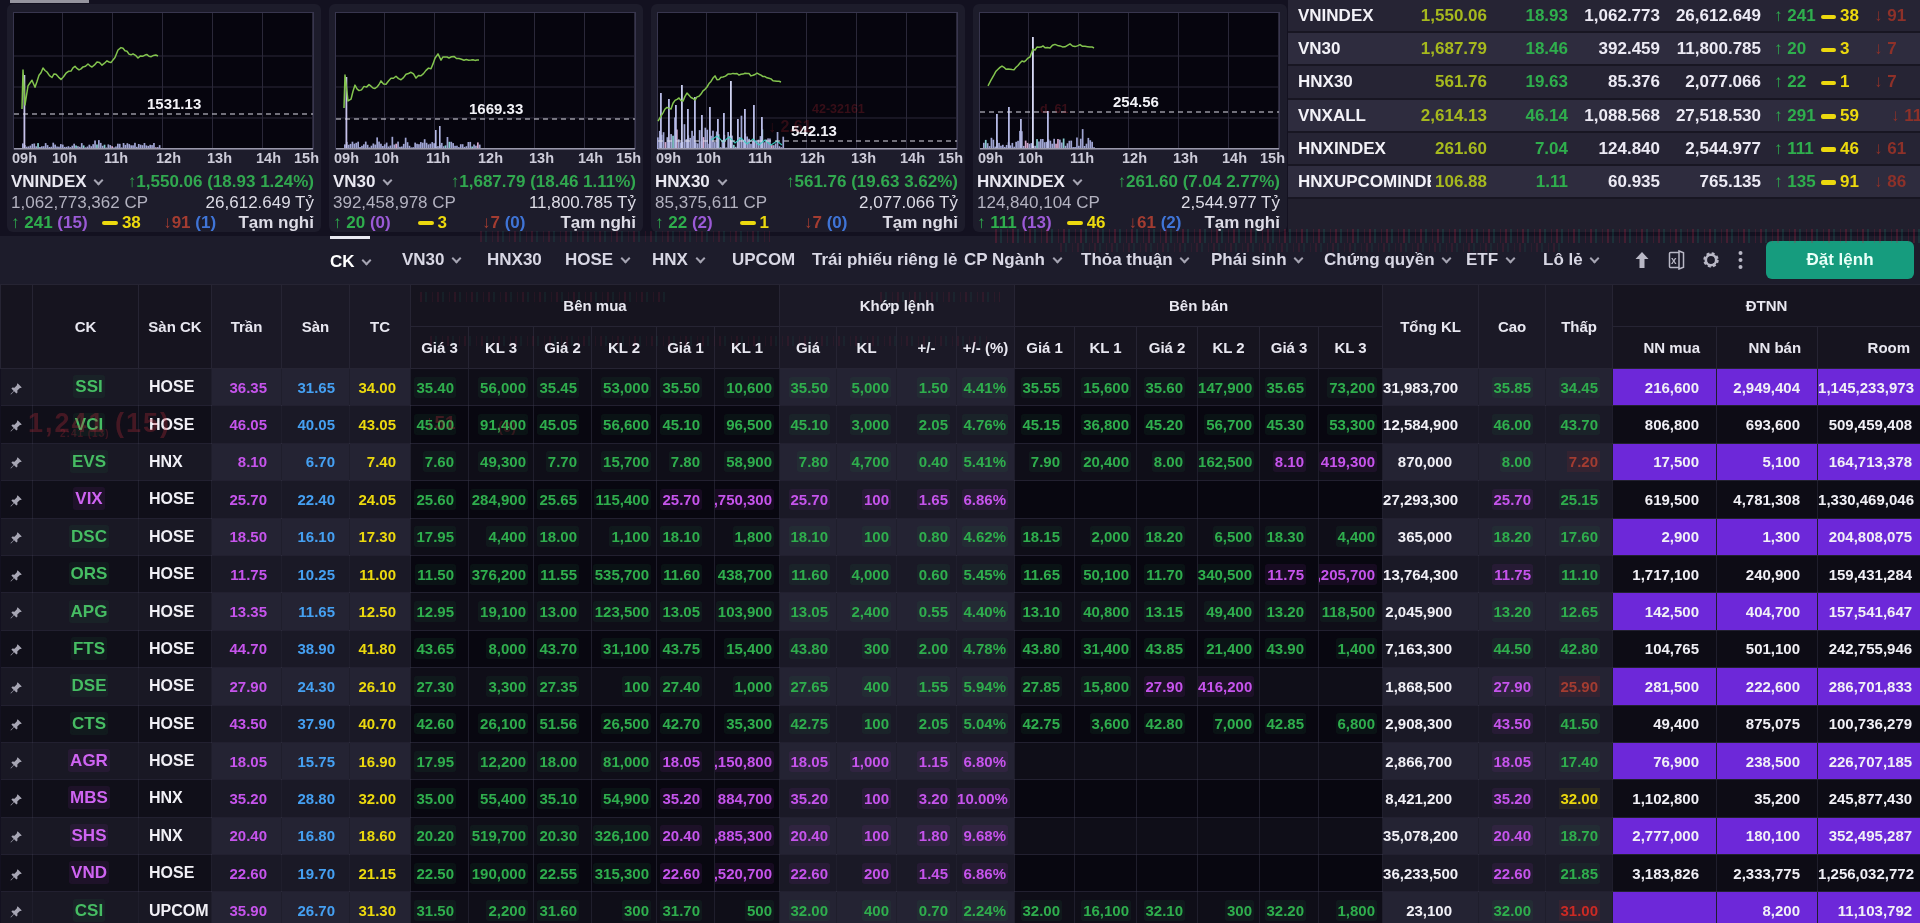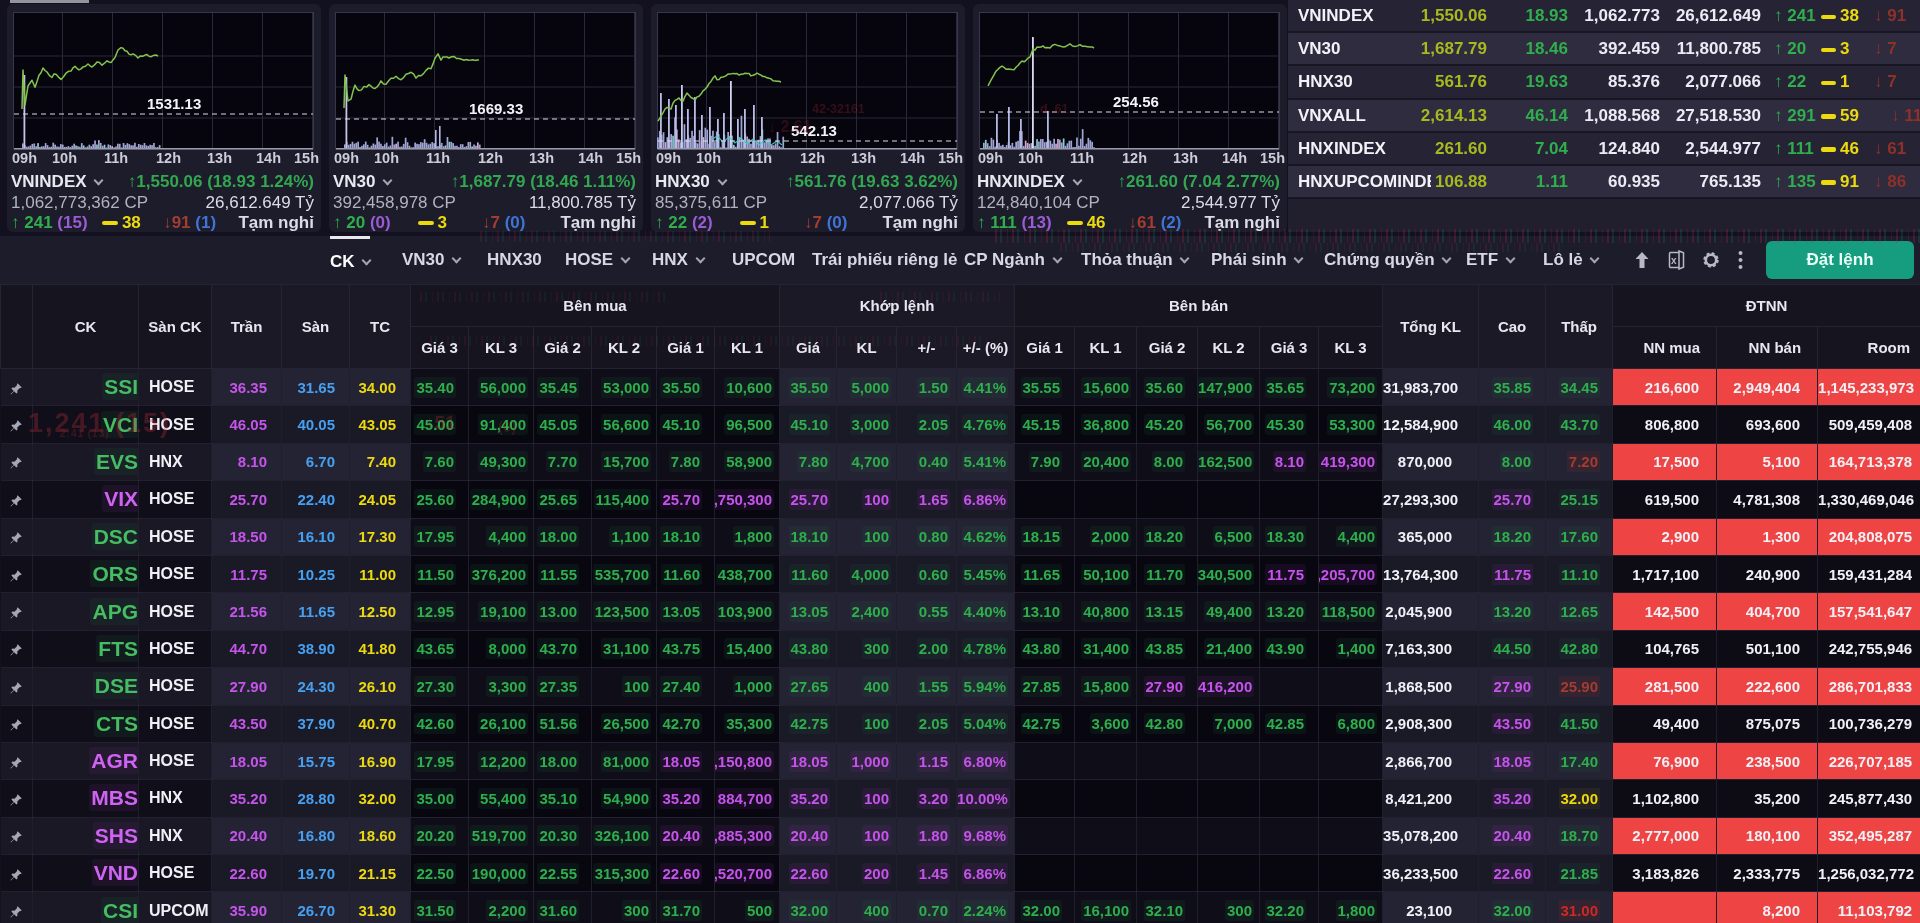--- a/index.html
+++ b/index.html
@@ -42,25 +42,25 @@
 thead th.band{background:#1b1926}
 th.thr{text-align:right;padding-right:16px}
 th.room{padding-right:10px}
 tbody td{height:37.4px;font-size:15px;font-weight:bold;text-align:right;white-space:nowrap;overflow:hidden;border-right:1px solid rgba(255,255,255,.055);border-bottom:1px solid rgba(170,170,200,.10)}
 tr.ro td{background:#191824}
 tr.re td{background:#100f19}
 tr.ro td.band{background:#242333}
 tr.re td.band{background:#1a1926}
 tr.ro td.dk{background:#0f0e18}
 tr.re td.dk{background:#080710}
-tr.ro td.dt{background:#ef4444}
+tr.ro td.dt{background:#6d28d9}
 tr.re td.dt{background:#0d0c15}
 td.pin{text-align:center}
 td.pin svg{vertical-align:middle}
-td.code{text-align:right;padding-left:7px;font-size:21px}
+td.code{text-align:center;padding-left:7px;font-size:17px}
 td.code.g{color:#46bd63}
 td.code.p{color:#cf64f2}
 td.flr{text-align:left;padding-left:10px;color:#f1f0f6;font-size:16px;font-weight:bold}
 td.pz{padding-right:14px}
 td.kl{padding-right:7px}
 td.kp{padding-right:8px}
 td.tong{padding-right:26px}
 td.dt{padding-right:17px}
 td.room{padding-right:8px}
 .g{color:#2fae4d}.p{color:#c654ec}.b{color:#45a0f2}.y{color:#ecd90e}.r{color:#a33c31}.rb{color:#cc2a24}.w{color:#f1f0f6}
@@ -905,21 +905,21 @@
             <td class="dt w">1,717,100</td>
             <td class="dt w">240,900</td>
             <td class="dt w room">159,431,284</td>
           </tr>
           <tr class="ro">
             <td class="pin"><svg width="14" height="14" viewBox="0 0 14 14">
                 <path fill="#a7a6b4" d="M8.6 1.2 12.8 5.4 11.6 6.1 10.9 5.9 8.3 8.5 8.5 10.6 7.4 11.6 5.1 9.3 2.2 12.2 1.5 12.5 1.8 11.8 4.7 8.9 2.4 6.6 3.4 5.5 5.5 5.7 8.1 3.1 7.9 2.4z"></path>
               </svg></td>
             <td class="code g"><span class="hl">APG</span></td>
             <td class="flr">HOSE</td>
-            <td class="band pz p">21.56</td>
+            <td class="band pz p">13.35</td>
             <td class="band pz b">11.65</td>
             <td class="band pz y">12.50</td>
             <td class="dk pz g"><span class="hl">12.95</span></td>
             <td class="dk kl g"><span class="hl">19,100</span></td>
             <td class="dk pz g"><span class="hl">13.00</span></td>
             <td class="dk kl g"><span class="hl">123,500</span></td>
             <td class="dk pz g"><span class="hl">13.05</span></td>
             <td class="dk kl g"><span class="hl">103,900</span></td>
             <td class="band kp g"><span class="hl">13.05</span></td>
             <td class="band kl g"><span class="hl">2,400</span></td>

